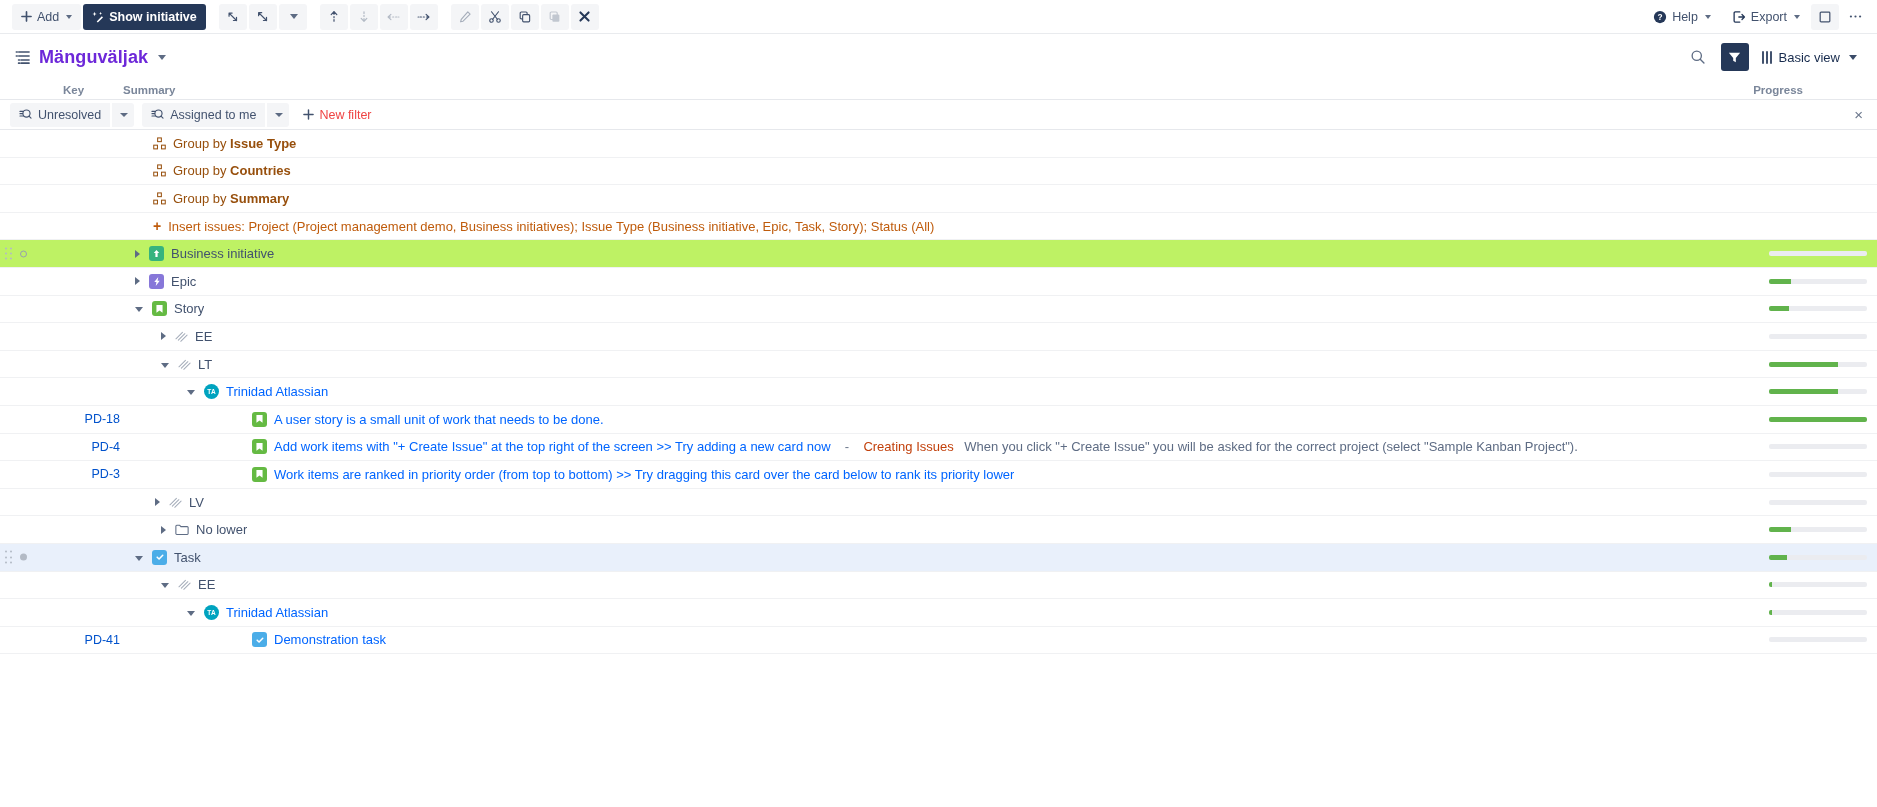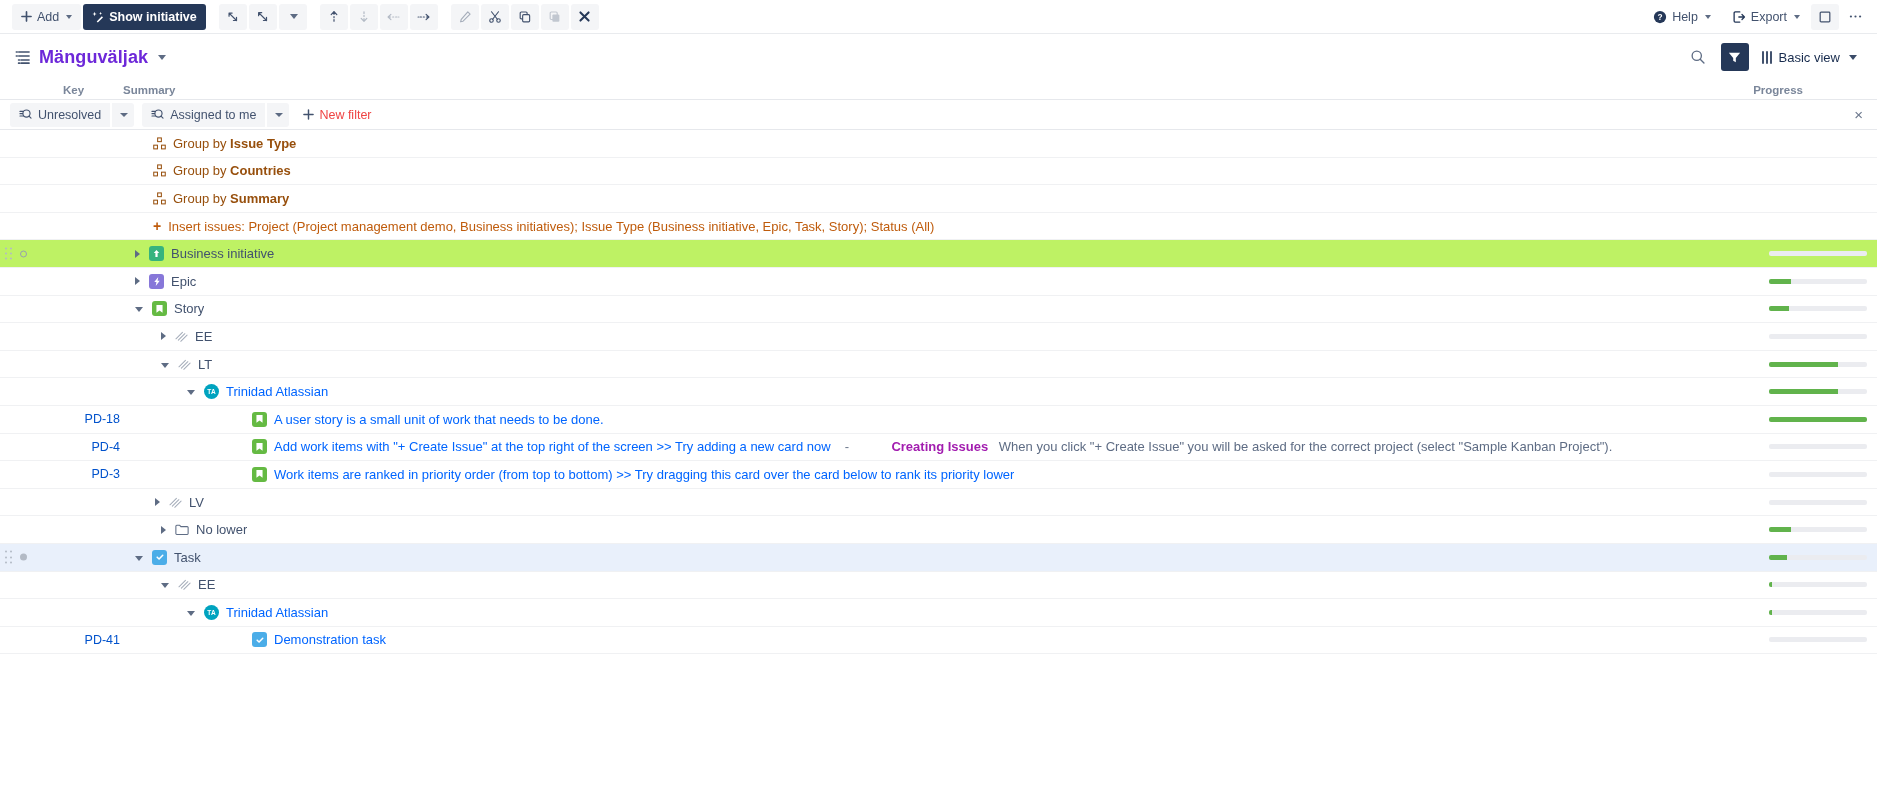--- a/index.html
+++ b/index.html
@@ -244,21 +244,21 @@
   
   .prog {
     position: absolute; right: 10px;
     width: 98px; height: 5px;
     background: #ebecf0; border-radius: 2px; overflow: hidden;
   }
   .prog > i { display: block; height: 100%; background: #61b34c; }
   .prog.empty > i { width: 0; }
 
   .sum-desc { color: #5e6c84; font-weight: normal; }
-  .sum-strong { color: #a21caf; font-weight: bold; margin-left: 28px; }
+  .sum-strong { color: #c2410c; font-weight: normal; }
   .dash { color: #6b778c; }
 </style>
 </head>
 <body>
 
 <div class="toolbar">
   <button class="tb-btn">
     <svg width="11" height="11" viewBox="0 0 12 12">
         <path d="M6 1v10M1 6h10" stroke="#42526e" stroke-width="1.8" stroke-linecap="round"></path>
       </svg>

